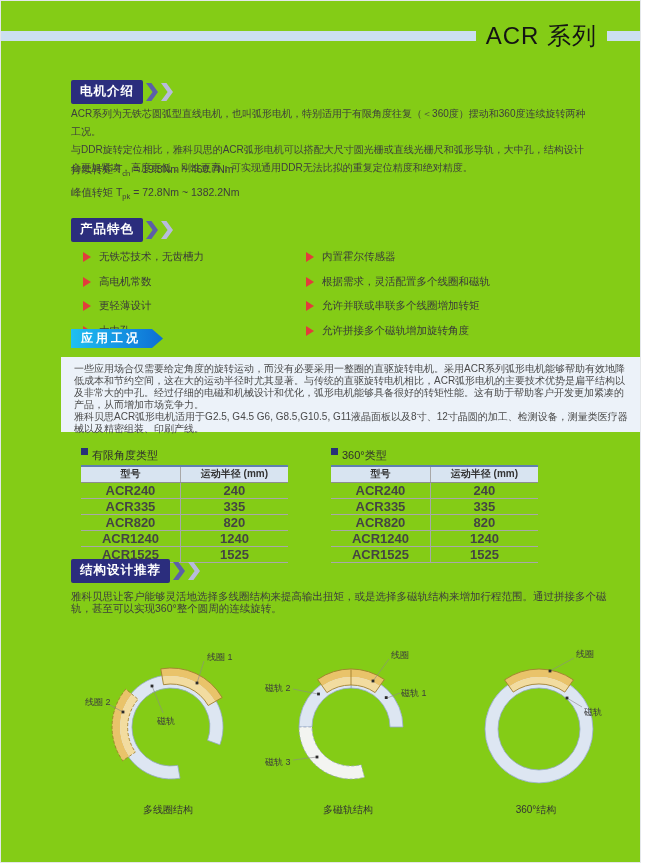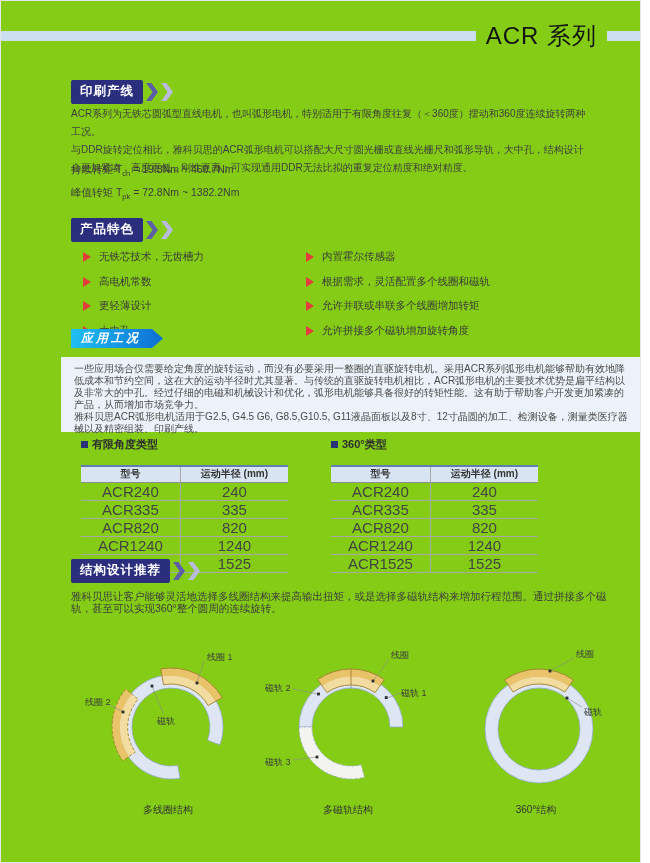--- a/index.html
+++ b/index.html
@@ -28,21 +28,20 @@
   .chev.c2 { background:#b8bbdc; }
 
   
   .badge-app {
     position:absolute; left:70px; top:328px; height:19px; min-width:92px;
     background:linear-gradient(90deg,#1fc0f2 0%,#0d6ed4 100%);
     clip-path:polygon(0 0,calc(100% - 11px) 0,100% 50%,calc(100% - 11px) 100%,0 100%);
     color:#fff; font-size:12px; font-weight:bold; letter-spacing:3px;
     display:flex; align-items:center; padding:0 16px 0 10px;
     filter:drop-shadow(-1px -1px 0 #6bdcf9);
-    font-style:italic;
   }
 
   .body-text { font-size:10px; line-height:18px; color:#3d3d3d; }
   .intro-text { position:absolute; top:104px; left:70px; width:522px; }
   .torque { position:absolute; top:162px; left:70px; font-size:10.5px; color:#3d3d3d; }
   .torque p { margin-bottom:8px; }
   .torque sub { font-size:7.5px; }
 
   
   .feat-col { position:absolute; list-style:none; }
@@ -50,27 +49,27 @@
   .feat-right { top:244px; left:305px; width:260px; }
   .feat-col li { height:24.5px; display:flex; align-items:center; font-size:10.5px; color:#3a3a3a; }
   .tri { width:0; height:0; border-left:8px solid #e23c3c;
     border-top:5px solid transparent; border-bottom:5px solid transparent; margin-right:8px; flex:none; }
 
   
   .info-box { position:absolute; top:356px; left:60px; width:582px; height:75px;
     background:#ecf2f9; padding:6px 13px; font-size:10px; line-height:12px; color:#4a4a4a; }
 
   
-  .tbl-label { position:absolute; top:436px; display:flex; align-items:center;
-    font-size:11px; font-weight:700; color:#2e2e2e; }
+  .tbl-label { position:absolute; top:447px; display:flex; align-items:flex-start;
+    font-size:11px; font-weight:400; color:#2e2e2e; }
   .sq { width:7px; height:7px; background:#283178; margin-right:4px; flex:none; }
   .spec-table { position:absolute; top:464px; width:207px; border-collapse:collapse; }
   .spec-table th { background:#d8e4f1; border-top:2px solid #5f7fb0; border-bottom:1px solid #8e8e8e;
     font-size:10px; font-weight:600; color:#333; height:16px; }
-  .spec-table td { font-size:15px; color:#444; text-align:center; border-bottom:1px solid #a8a8a8; height:12px; }
+  .spec-table td { font-size:13px; color:#444; text-align:center; border-bottom:1px solid #a8a8a8; height:12px;font-weight:bold; }
   .spec-table th:first-child, .spec-table td:first-child { border-right:1px solid #a8a8a8; width:48%; }
 
   .design-text { position:absolute; top:589px; left:70px; width:545px; font-size:10.5px; line-height:12px; color:#3d3d3d; }
 
   
   .diagram { position:absolute; top:644px; width:170px; }
   .diagram svg { display:block; }
   .diagram .caption { text-align:center; font-size:10px; color:#333; margin-top:16px; }
   .d1 { left:82px; } .d2 { left:262px; } .d3 { left:450px; }
   .lbl { font-size:9px; fill:#3c3c3c; }
@@ -87,21 +86,21 @@
 
 <div class="page">
 
   <div class="topbar">
     <div class="bar bar-left"></div>
     <div class="page-title">ACR 系列</div>
     <div class="bar bar-right"></div>
   </div>
 
   <div class="sec-head" style="top:79px;">
-    <span class="badge-navy">印刷产线</span>
+    <span class="badge-navy">电机介绍</span>
     <span class="chev c1"></span>
     <span class="chev c2"></span>
   </div>
   <div class="intro-text body-text">
     <p>ACR系列为无铁芯圆弧型直线电机，也叫弧形电机，特别适用于有限角度往复（＜360度）摆动和360度连续旋转两种工况。</p>
     <p>与DDR旋转定位相比，雅科贝思的ACR弧形电机可以搭配大尺寸圆光栅或直线光栅尺和弧形导轨，大中孔，结构设计会更加紧凑，高度更低，刚性更高；可实现通用DDR无法比拟的重复定位精度和绝对精度。</p>
   </div>
   <div class="torque">
     <p><span>持续转矩 T</span><sub>cn</sub><span> = 19.8Nm ~ 460.7Nm</span></p>
     <p><span>峰值转矩 T</span><sub>pk</sub><span> = 72.8Nm ~ 1382.2Nm</span></p>

